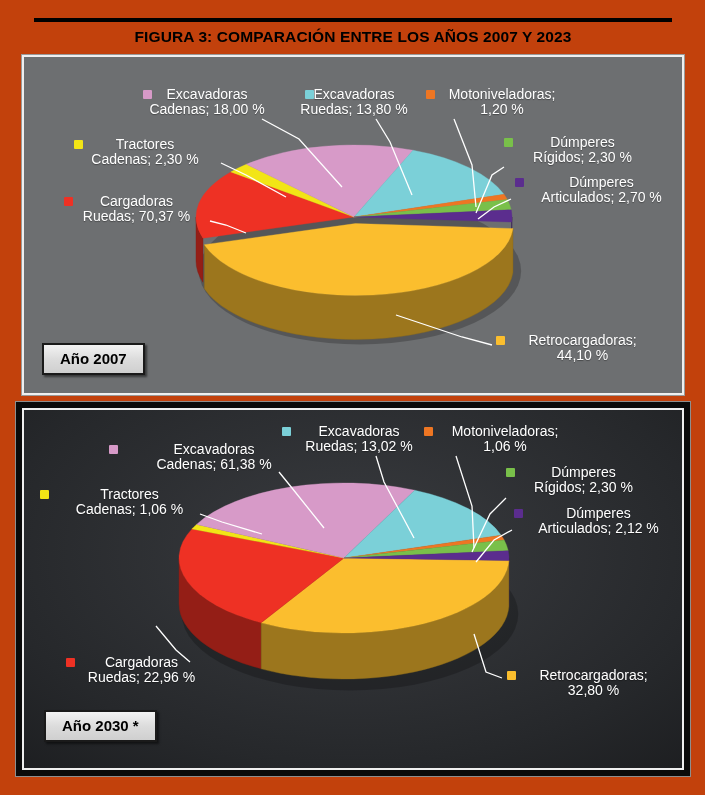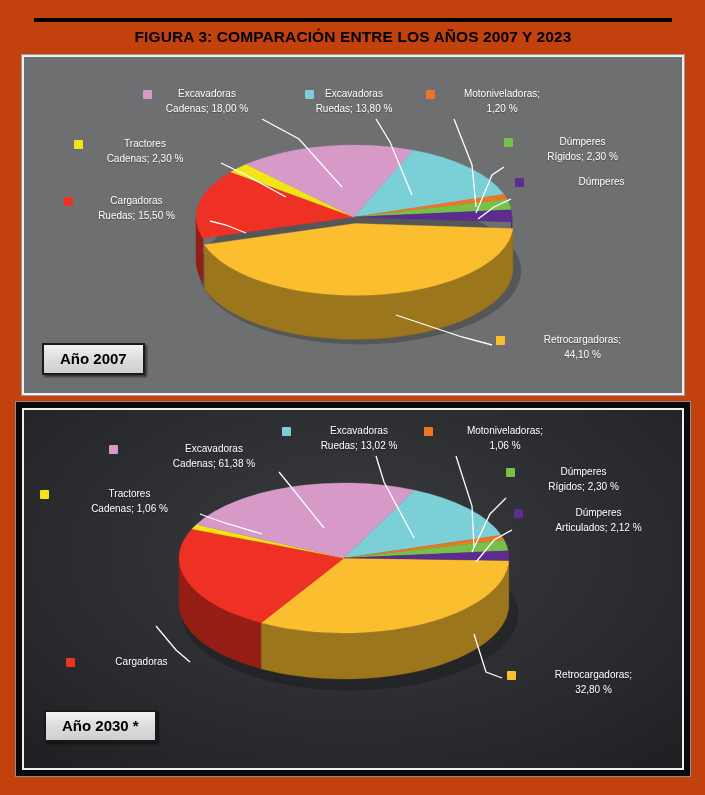--- a/index.html
+++ b/index.html
@@ -47,21 +47,21 @@
     box-shadow:0 0 0 6px #0a0a0a, 0 0 0 7px #8e8e8e;
   }
   .panel-inner{position:absolute;inset:0;overflow:hidden;}
 
   svg.pie{position:absolute;left:0;top:0;overflow:visible;}
 
   
   .lbl{
     position:absolute;
     color:#ffffff;
-    font-size:10px;
+    font-size:14px;
     line-height:14.5px;
     font-family:"Liberation Sans", sans-serif;
     white-space:nowrap;
     text-shadow:0 1px 1px rgba(0,0,0,.35);
   }
   .lbl .ln{display:block;}
   .lbl.c{text-align:center;}
   .swatch{
     position:absolute;
     width:9px;height:9px;
@@ -144,32 +144,33 @@
       <div class="swatch" style="left:402px;top:33px;background:#EE7623;"></div>
 
       <div class="lbl c" style="left:486px;top:78px;width:145px;">
         <span class="ln">Dúmperes</span>
         <span class="ln">Rígidos; 2,30 %</span>
       </div>
       <div class="swatch" style="left:480px;top:81px;background:#79C04A;"></div>
 
       <div class="lbl c" style="left:500px;top:118px;width:155px;">
         <span class="ln">Dúmperes</span>
+        <span class="ln">Articulados; 2,70 %</span>
       </div>
       <div class="swatch" style="left:491px;top:121px;background:#5B2D8E;"></div>
 
       <div class="lbl c" style="left:46px;top:80px;width:150px;">
         <span class="ln">Tractores</span>
         <span class="ln">Cadenas; 2,30 %</span>
       </div>
       <div class="swatch" style="left:50px;top:83px;background:#F2E516;"></div>
 
       <div class="lbl c" style="left:35px;top:137px;width:155px;">
         <span class="ln">Cargadoras</span>
-        <span class="ln">Ruedas; 15,50 %</span>
+        <span class="ln">Ruedas; 70,37 %</span>
       </div>
       <div class="swatch" style="left:40px;top:140px;background:#EE3124;"></div>
 
       <div class="lbl c" style="left:481px;top:276px;width:155px;">
         <span class="ln">Retrocargadoras;</span>
         <span class="ln">44,10 %</span>
       </div>
       <div class="swatch" style="left:472px;top:279px;background:#FBBE2E;"></div>
 
       <div class="badge" style="left:18px;top:286px;">Año 2007</div>
@@ -239,20 +240,21 @@
       <div class="swatch" style="left:490px;top:99px;background:#5B2D8E;"></div>
 
       <div class="lbl c" style="left:28px;top:77px;width:155px;">
         <span class="ln">Tractores</span>
         <span class="ln">Cadenas; 1,06 %</span>
       </div>
       <div class="swatch" style="left:16px;top:80px;background:#F2E516;"></div>
 
       <div class="lbl c" style="left:40px;top:245px;width:155px;">
         <span class="ln">Cargadoras</span>
+        <span class="ln">Ruedas; 22,96 %</span>
       </div>
       <div class="swatch" style="left:42px;top:248px;background:#EE3124;"></div>
 
       <div class="lbl c" style="left:492px;top:258px;width:155px;">
         <span class="ln">Retrocargadoras;</span>
         <span class="ln">32,80 %</span>
       </div>
       <div class="swatch" style="left:483px;top:261px;background:#FBBE2E;"></div>
 
       <div class="badge" style="left:20px;top:300px;">Año 2030 *</div>

